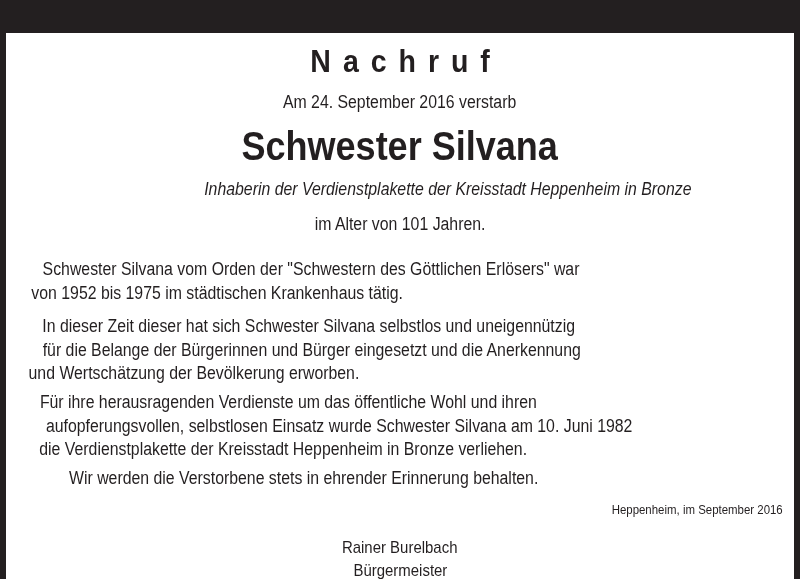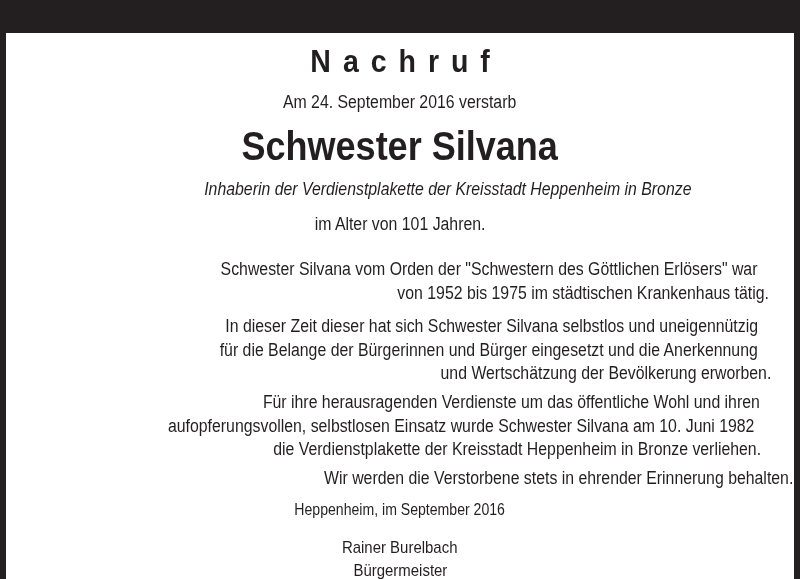--- a/index.html
+++ b/index.html
@@ -65,35 +65,35 @@
     }
     .age {
       font-size: 18px;
       top: 180px;
       line-height: 22px;
     }
     .para {
       position: absolute;
       left: 0;
       width: 788px;
-      text-align: right;
+      text-align: left;
       color: #231f20;
       font-family: "Liberation Sans", sans-serif;
       font-size: 18px;
       line-height: 23.5px;
     }
     .para .pl {
       display: block;
       white-space: nowrap;
     }
     .p1 { top: 225px; }
     .p2 { top: 282px; }
     .p3 { top: 358px; }
     .p4 { top: 434px; padding-left: 31px; }
-    .place { font-size: 16px; top: 466px; line-height: 22px; }
+    .place { font-size: 13px; top: 466px; line-height: 22px; text-align: right; }
     .signer {
       font-size: 17px;
       font-weight: normal;
       line-height: 23px;
     }
     .signer-name { top: 503px; }
     .signer-role { top: 526px; }
   </style>
 </head>
 <body>

